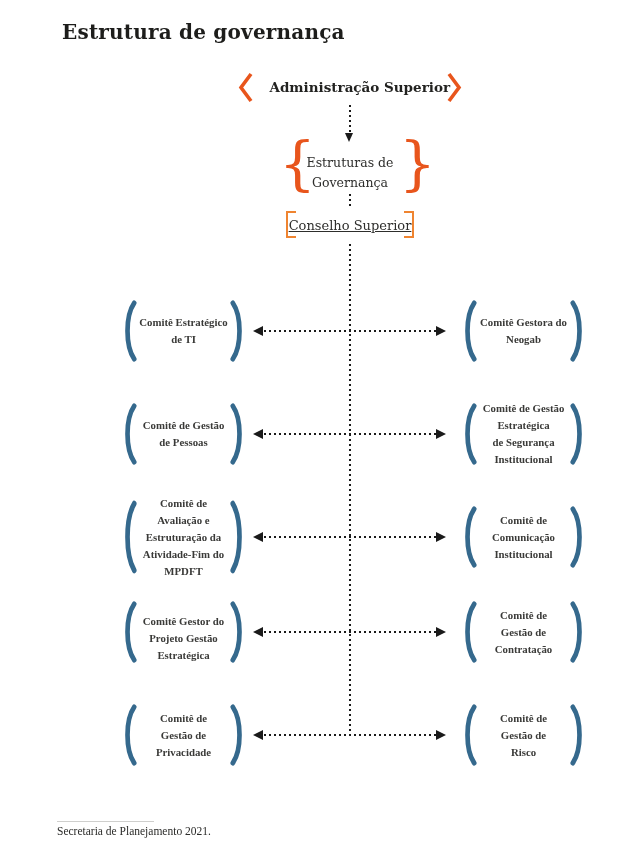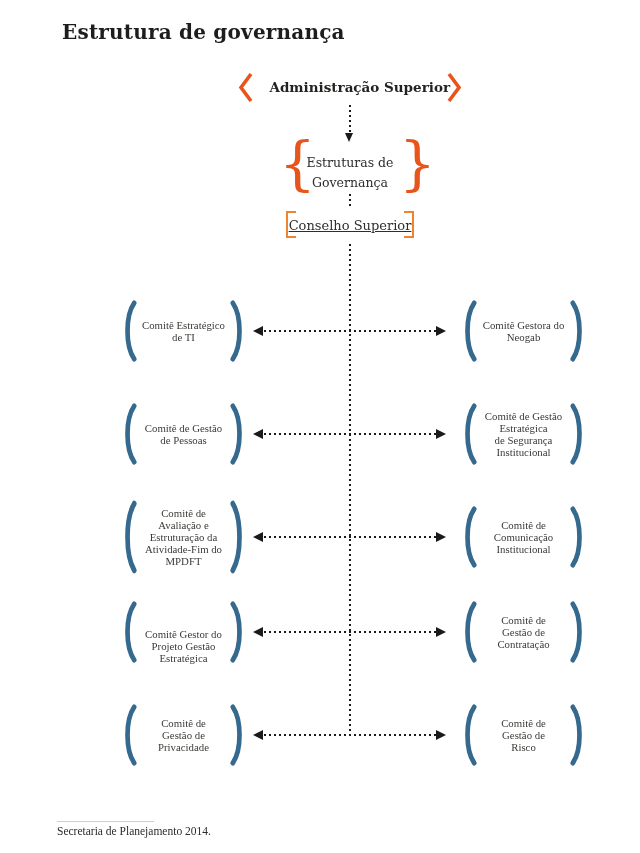--- a/index.html
+++ b/index.html
@@ -40,21 +40,21 @@
   .bracket.bl{border-left:2.5px solid #EF8430;border-top:2.5px solid #EF8430;border-bottom:2.5px solid #EF8430;}
   .bracket.br{border-right:2.5px solid #EF8430;border-top:2.5px solid #EF8430;border-bottom:2.5px solid #EF8430;}
   .council-label{position:absolute;left:248px;top:218px;width:140px;text-align:center;
                  font-size:13px;color:#2e2e2c;text-decoration:underline;}
 
   
   .node{position:absolute;width:123px;height:64px;display:flex;align-items:center;}
   .node.tall{height:76px;}
   .node svg{flex:0 0 15px;height:100%;}
   .node .lbl{flex:1;text-align:center;font-family:"Liberation Serif",serif;
-             font-size:10.8px;line-height:12px;color:#3a3a38;white-space:pre-line;}
+             font-size:10.8px;line-height:17px;color:#3a3a38;white-space:pre-line;font-weight:bold;}
   .node.l{left:90px;}
   .node.r{left:430px;}
 
   .footer-rule{position:absolute;left:25px;top:821px;width:97px;height:1px;background:#cfcfcd;}
   .footer-text{position:absolute;left:25px;top:825px;font-family:"Liberation Serif",serif;
                font-size:11.5px;color:#2b2b29;}
 </style>
 </head>
 <body>
 
@@ -210,15 +210,15 @@
       </svg>
     <div class="lbl">Comitê de
 Gestão de
 Risco</div>
     <svg viewBox="0 0 16 64" preserveAspectRatio="none">
         <path d="M3 4 C 12.5 17, 12.5 47, 3 60" fill="none" stroke="#35698D" stroke-width="5" stroke-linecap="round"></path>
       </svg>
   </div>
 
   <div class="footer-rule"></div>
-  <div class="footer-text">Secretaria de Planejamento 2014.</div>
+  <div class="footer-text">Secretaria de Planejamento 2021.</div>
 
 </div>
 
 </body></html>

